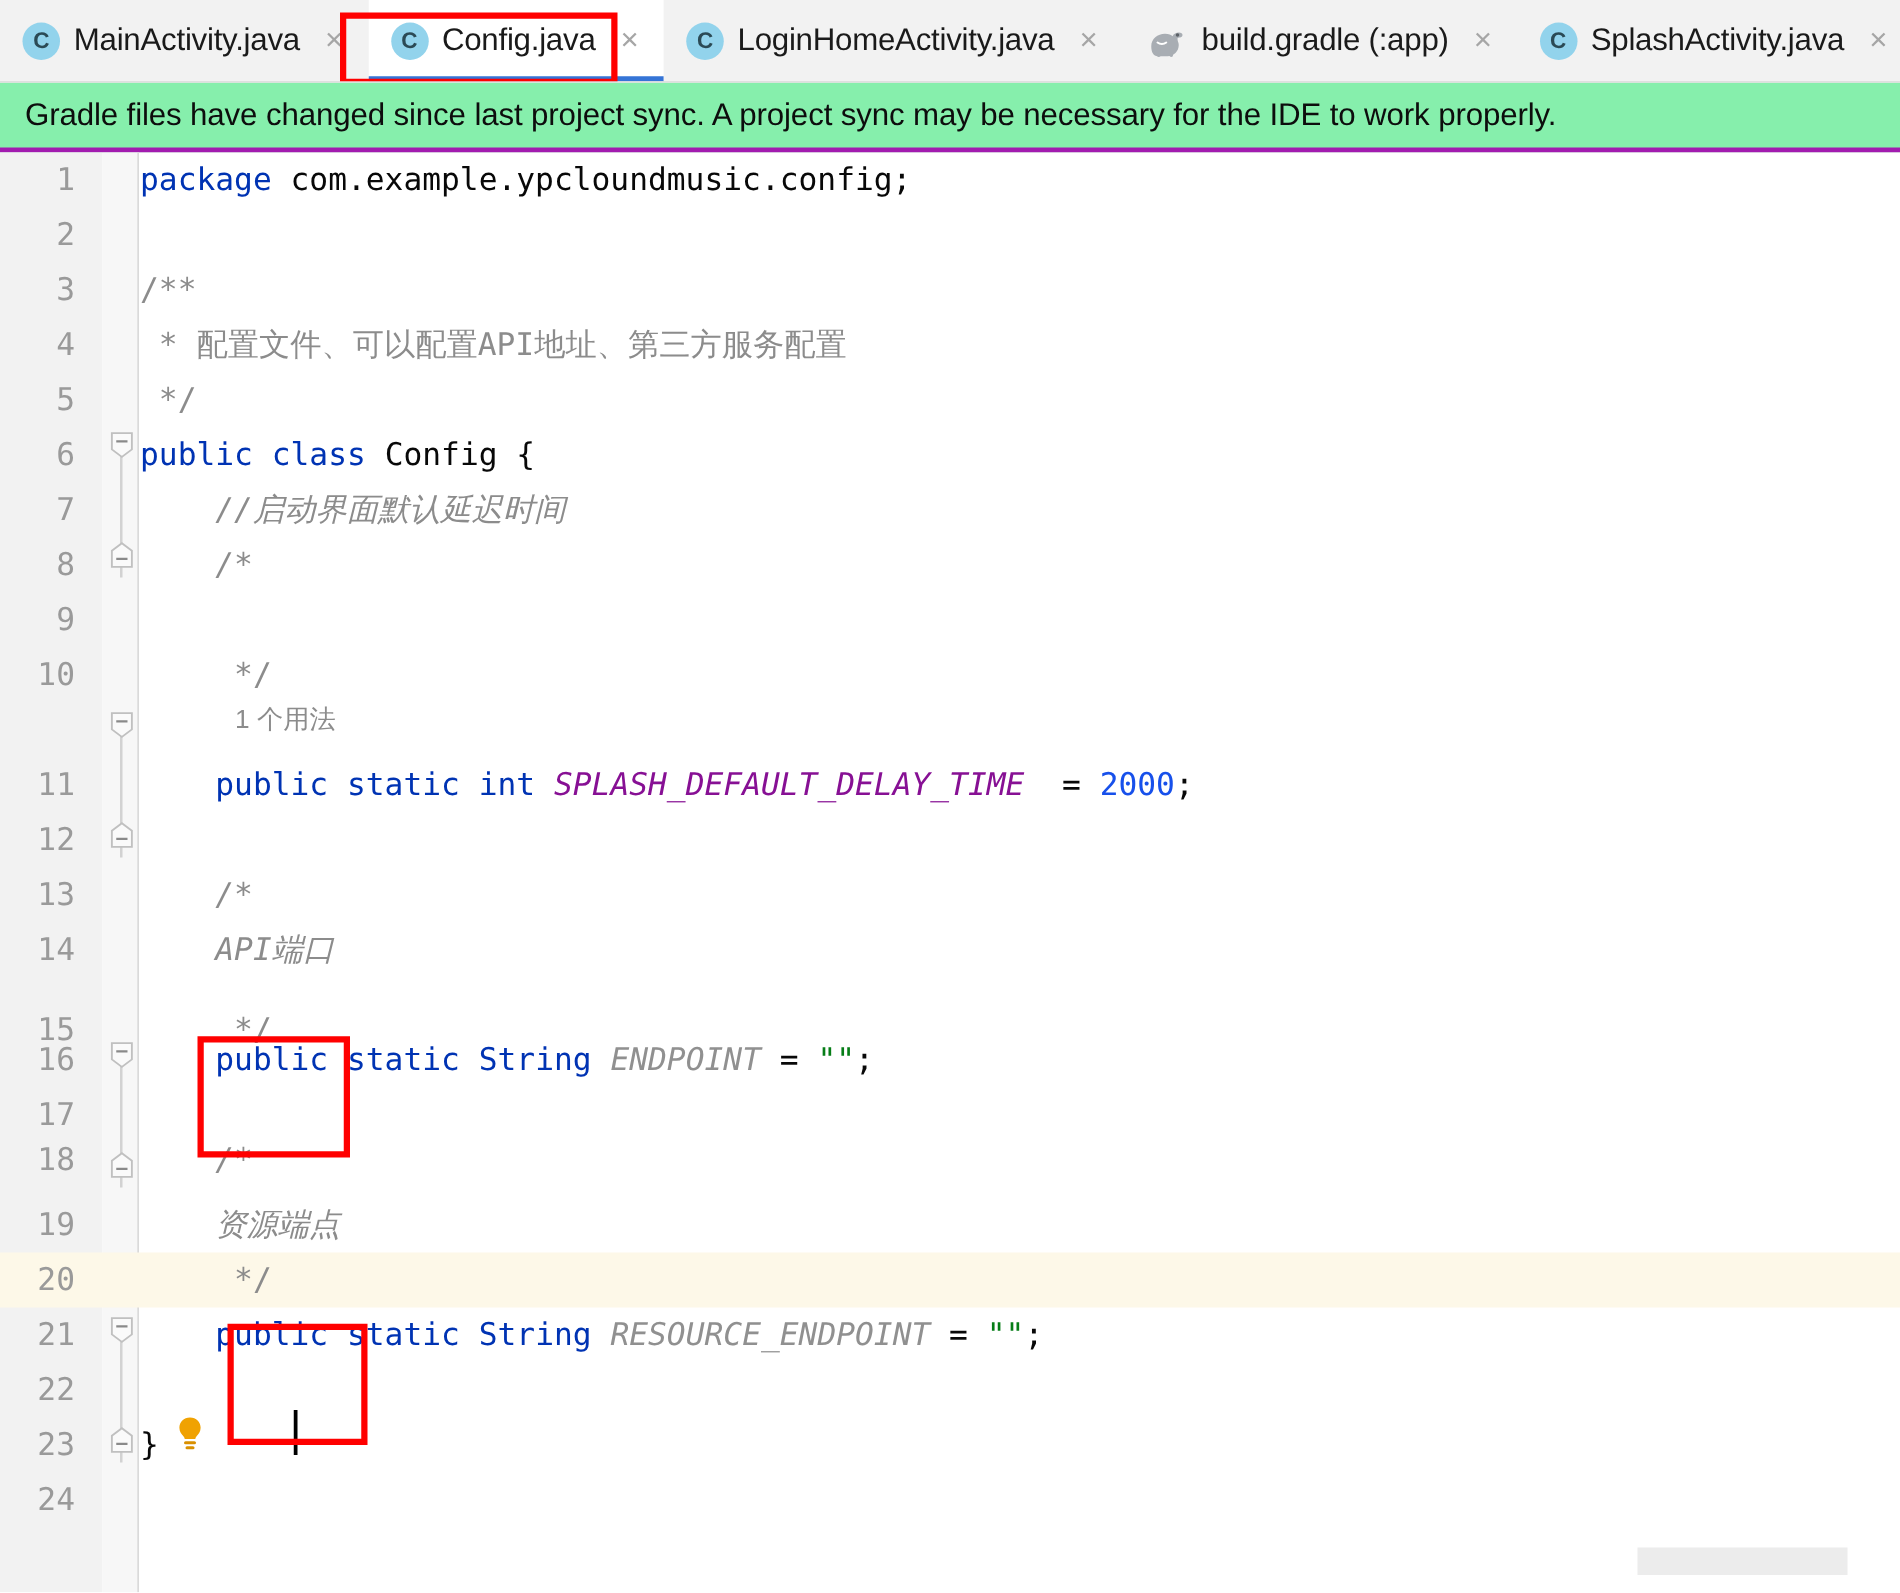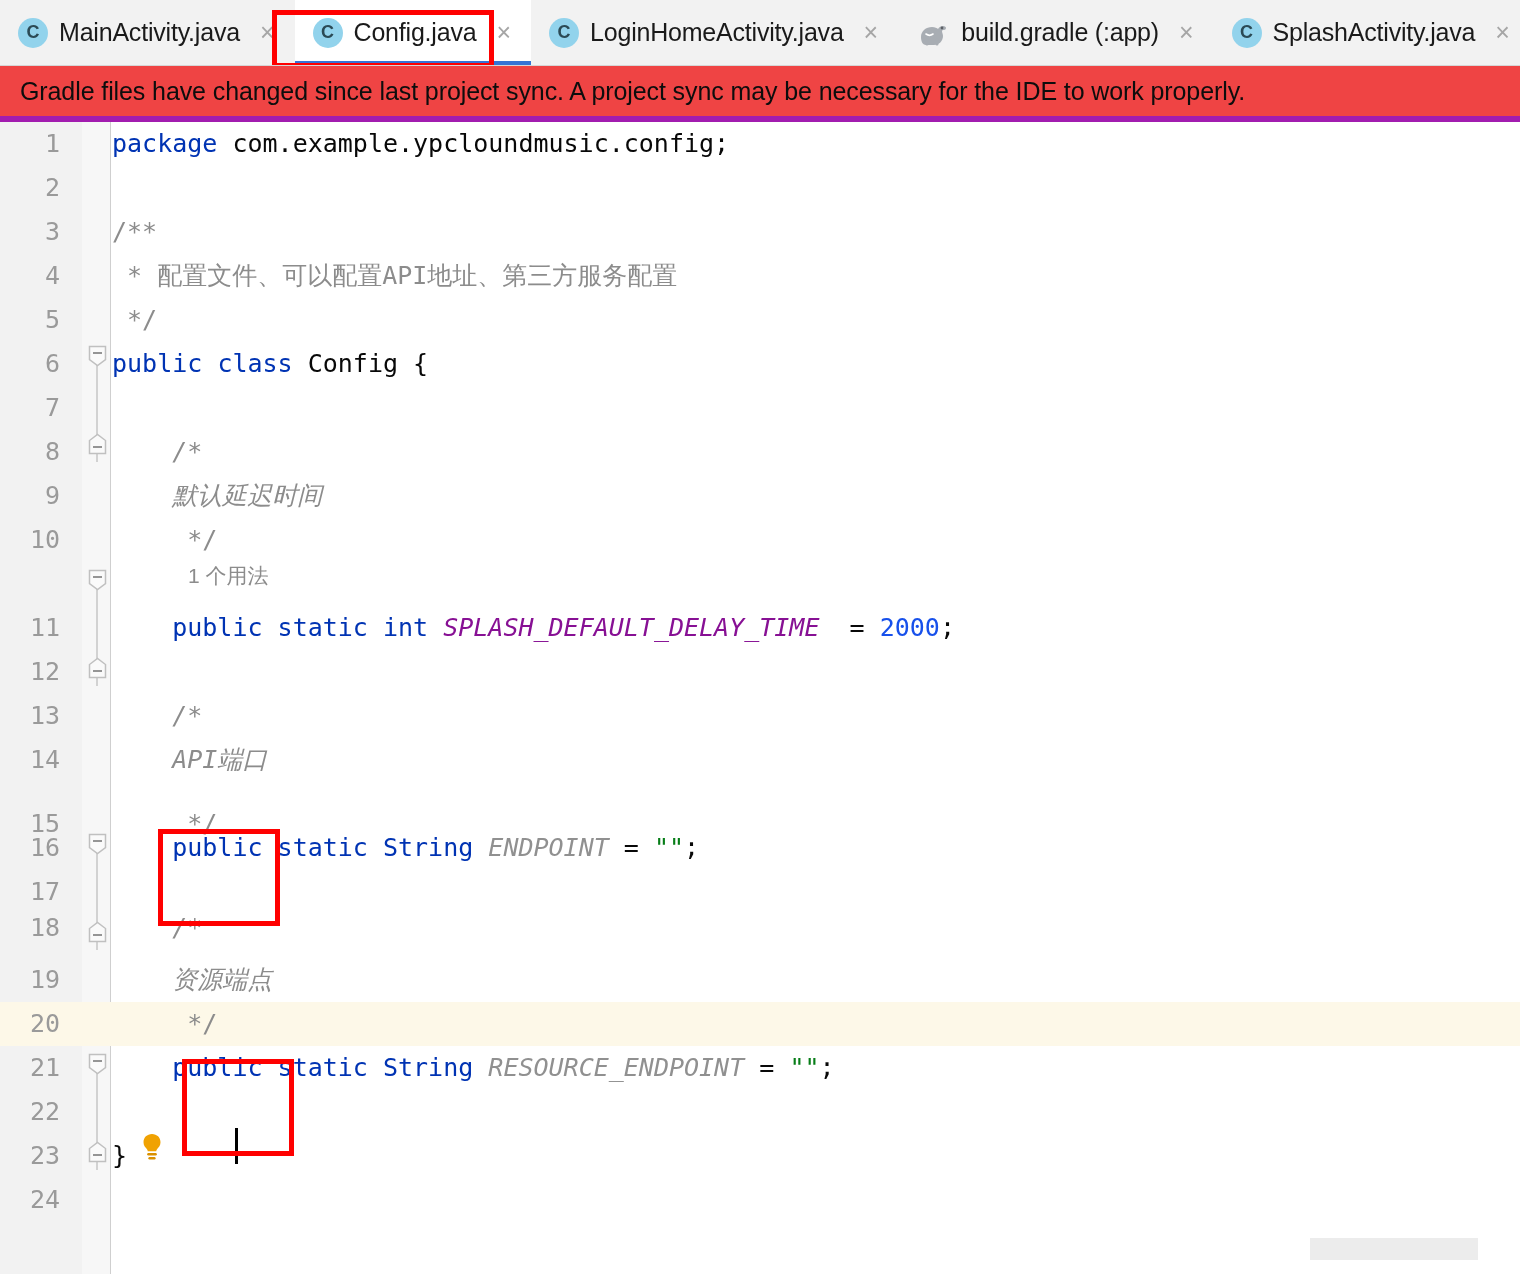--- a/index.html
+++ b/index.html
@@ -84,22 +84,22 @@
     width: 222px;
     height: 58px;
     border: 5px solid #ff0000;
     pointer-events: none;
     z-index: 5;
   }
 
   
   #notification {
     height: 56px;
-    background: #ef4444;
-    border-bottom: 6px solid #a21caf;
+    background: #86efac;
+    border-bottom: 4px solid #a21caf;
     display: flex;
     align-items: center;
     padding: 0 20px;
   }
   #notification .msg {
     font-size: 25px;
     color: #0d0d0d;
     letter-spacing: -0.1px;
   }
 
@@ -290,23 +290,23 @@
   <div class="foldline" style="top:724px;height:104px;"></div>
   <div class="foldline" style="top:944px;height:104px;"></div>
 
   <div id="code-rows">
       <div class="row" style="position: absolute; left: 0px; right: 0px; top: 0px;"><span class="ln">1</span><span class="code"><span class="kw">package</span><span class="plain"> </span><span class="plain">com.example.ypcloundmusic.config</span><span class="plain">;</span></span></div>
       <div class="row" style="position: absolute; left: 0px; right: 0px; top: 44px;"><span class="ln">2</span><span class="code"></span></div>
       <div class="row" style="position: absolute; left: 0px; right: 0px; top: 88px;"><span class="ln">3</span><span class="code"><span class="cmt">/**</span></span></div>
       <div class="row" style="position: absolute; left: 0px; right: 0px; top: 132px;"><span class="ln">4</span><span class="code"><span class="cmt"> * 配置文件、可以配置API地址、第三方服务配置</span></span></div>
       <div class="row" style="position: absolute; left: 0px; right: 0px; top: 176px;"><span class="ln">5</span><span class="code"><span class="cmt"> */</span></span></div>
       <div class="row" style="position: absolute; left: 0px; right: 0px; top: 220px;"><span class="ln">6</span><span class="code"><span class="kw">public</span><span class="plain"> </span><span class="kw">class</span><span class="plain"> </span><span class="plain">Config</span><span class="plain"> </span><span class="plain">{</span></span></div>
-      <div class="row" style="position: absolute; left: 0px; right: 0px; top: 264px;"><span class="ln">7</span></div>
+      <div class="row" style="position: absolute; left: 0px; right: 0px; top: 264px;"><span class="ln">7</span><span class="code"><span class="cmt-i">    //启动界面默认延迟时间</span></span></div>
       <div class="row" style="position: absolute; left: 0px; right: 0px; top: 308px;"><span class="ln">8</span><span class="code"><span class="cmt-i">    /*</span></span></div>
-      <div class="row" style="position: absolute; left: 0px; right: 0px; top: 352px;"><span class="ln">9</span><span class="code"><span class="cmt-i">    默认延迟时间</span></span></div>
+      <div class="row" style="position: absolute; left: 0px; right: 0px; top: 352px;"><span class="ln">9</span></div>
       <div class="row" style="position: absolute; left: 0px; right: 0px; top: 396px;"><span class="ln">10</span><span class="code"><span class="cmt">     */</span></span></div>
       <div class="row" style="top: 432px; position: absolute; left: 0px; right: 0px;"><span class="inlay" style="left: 188px;">1 个用法</span></div>
       <div class="row" style="position: absolute; left: 0px; right: 0px; top: 484px;"><span class="ln">11</span><span class="code"><span class="plain">    </span><span class="kw">public</span><span class="plain"> </span><span class="kw">static</span><span class="plain"> </span><span class="kw">int</span><span class="plain"> </span><span class="cnst">SPLASH_DEFAULT_DELAY_TIME</span><span class="plain">  </span><span class="plain">=</span><span class="plain"> </span><span class="num">2000</span><span class="plain">;</span></span></div>
       <div class="row" style="position: absolute; left: 0px; right: 0px; top: 528px;"><span class="ln">12</span><span class="code"></span></div>
       <div class="row" style="position: absolute; left: 0px; right: 0px; top: 572px;"><span class="ln">13</span><span class="code"><span class="cmt-i">    /*</span></span></div>
       <div class="row" style="position: absolute; left: 0px; right: 0px; top: 616px;"><span class="ln">14</span><span class="code"><span class="cmt-i">    API端口</span></span></div>
       <div class="row" style="position: absolute; left: 0px; right: 0px; top: 680px;"><span class="ln">15</span><span class="code"><span class="cmt">     */</span></span></div>
       <div class="row" style="position: absolute; left: 0px; right: 0px; top: 704px;"><span class="ln">16</span><span class="code"><span class="plain">    </span><span class="kw">public</span><span class="plain"> </span><span class="kw">static</span><span class="plain"> </span><span class="kw">String</span><span class="plain"> </span><span class="unused">ENDPOINT</span><span class="plain"> </span><span class="plain">=</span><span class="plain"> </span><span class="str">""</span><span class="plain">;</span></span></div>
       <div class="row" style="position: absolute; left: 0px; right: 0px; top: 748px;"><span class="ln">17</span><span class="code"></span></div>
       <div class="row" style="position: absolute; left: 0px; right: 0px; top: 784px;"><span class="ln">18</span><span class="code"><span class="cmt-i">    /*</span></span></div>

